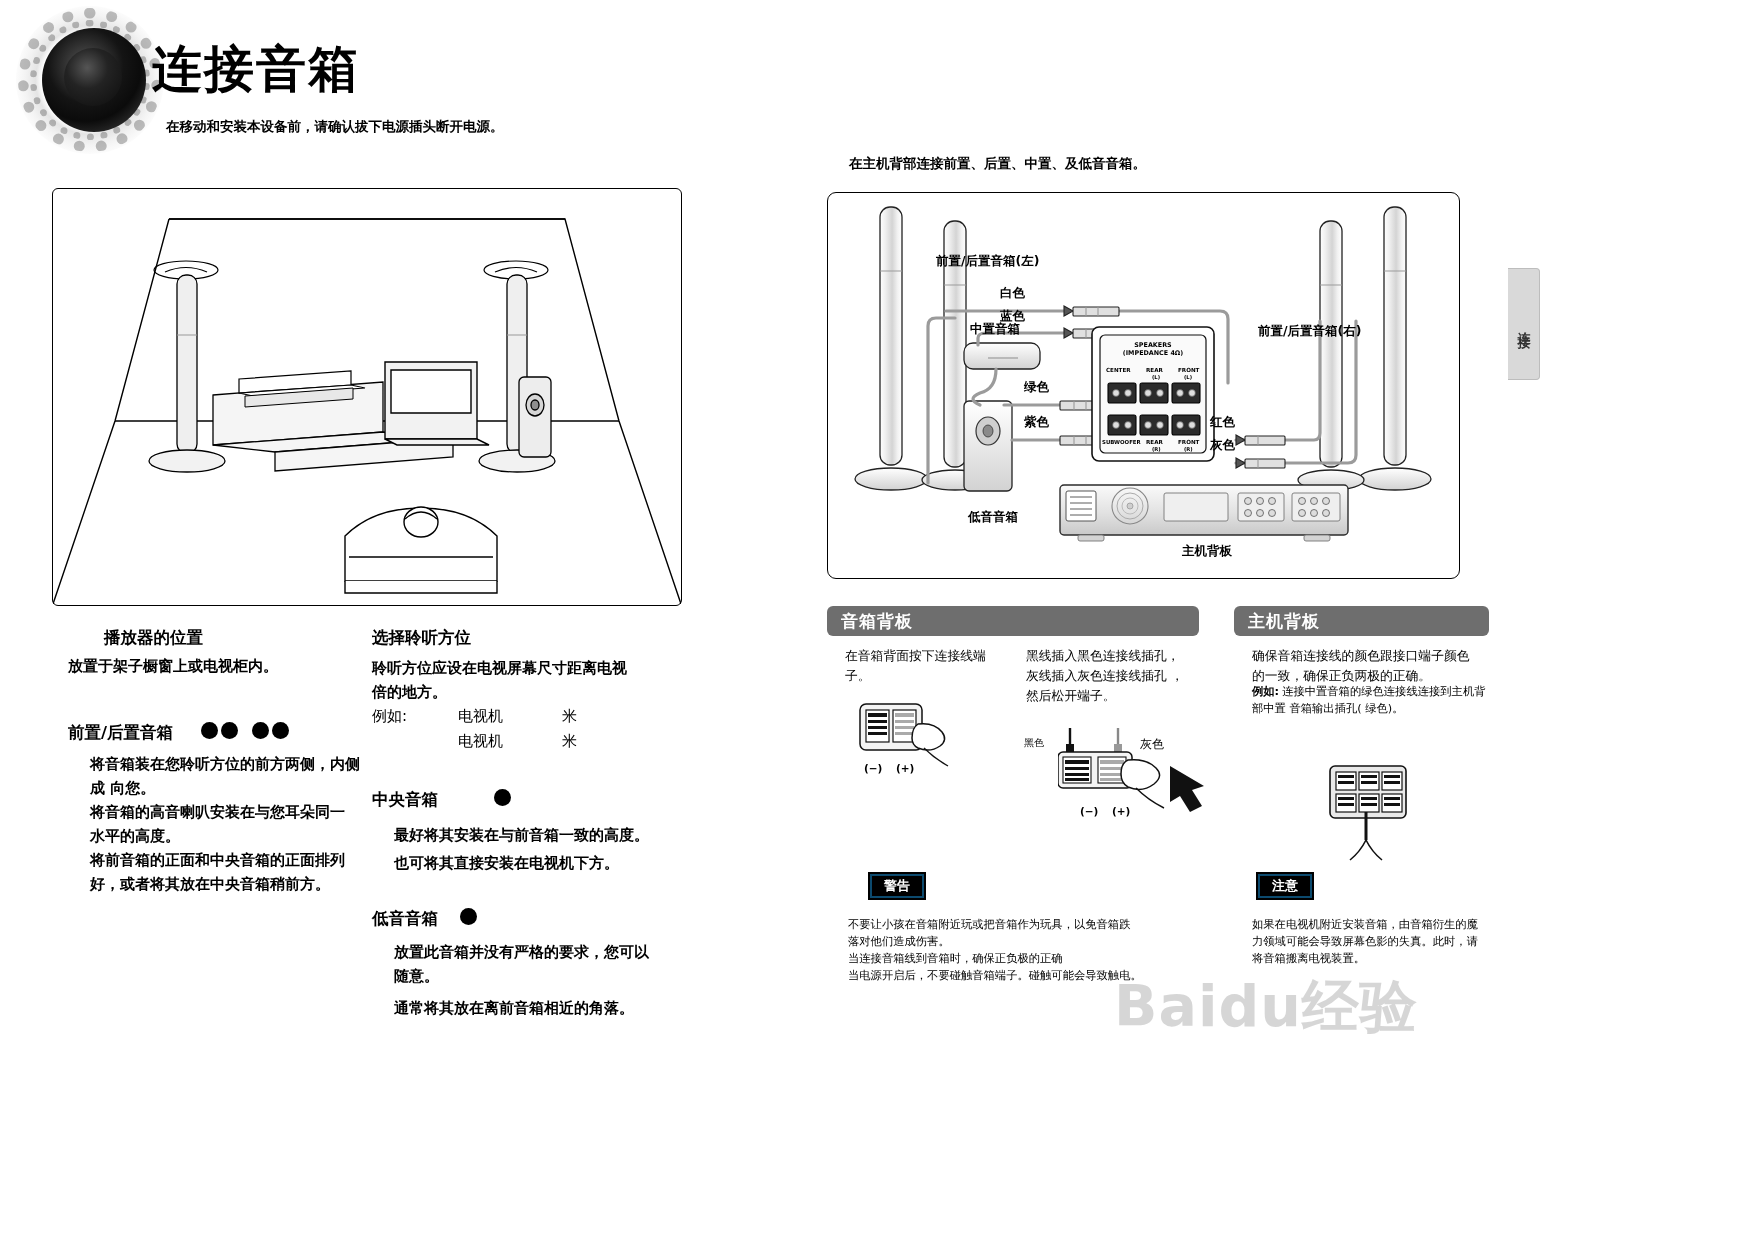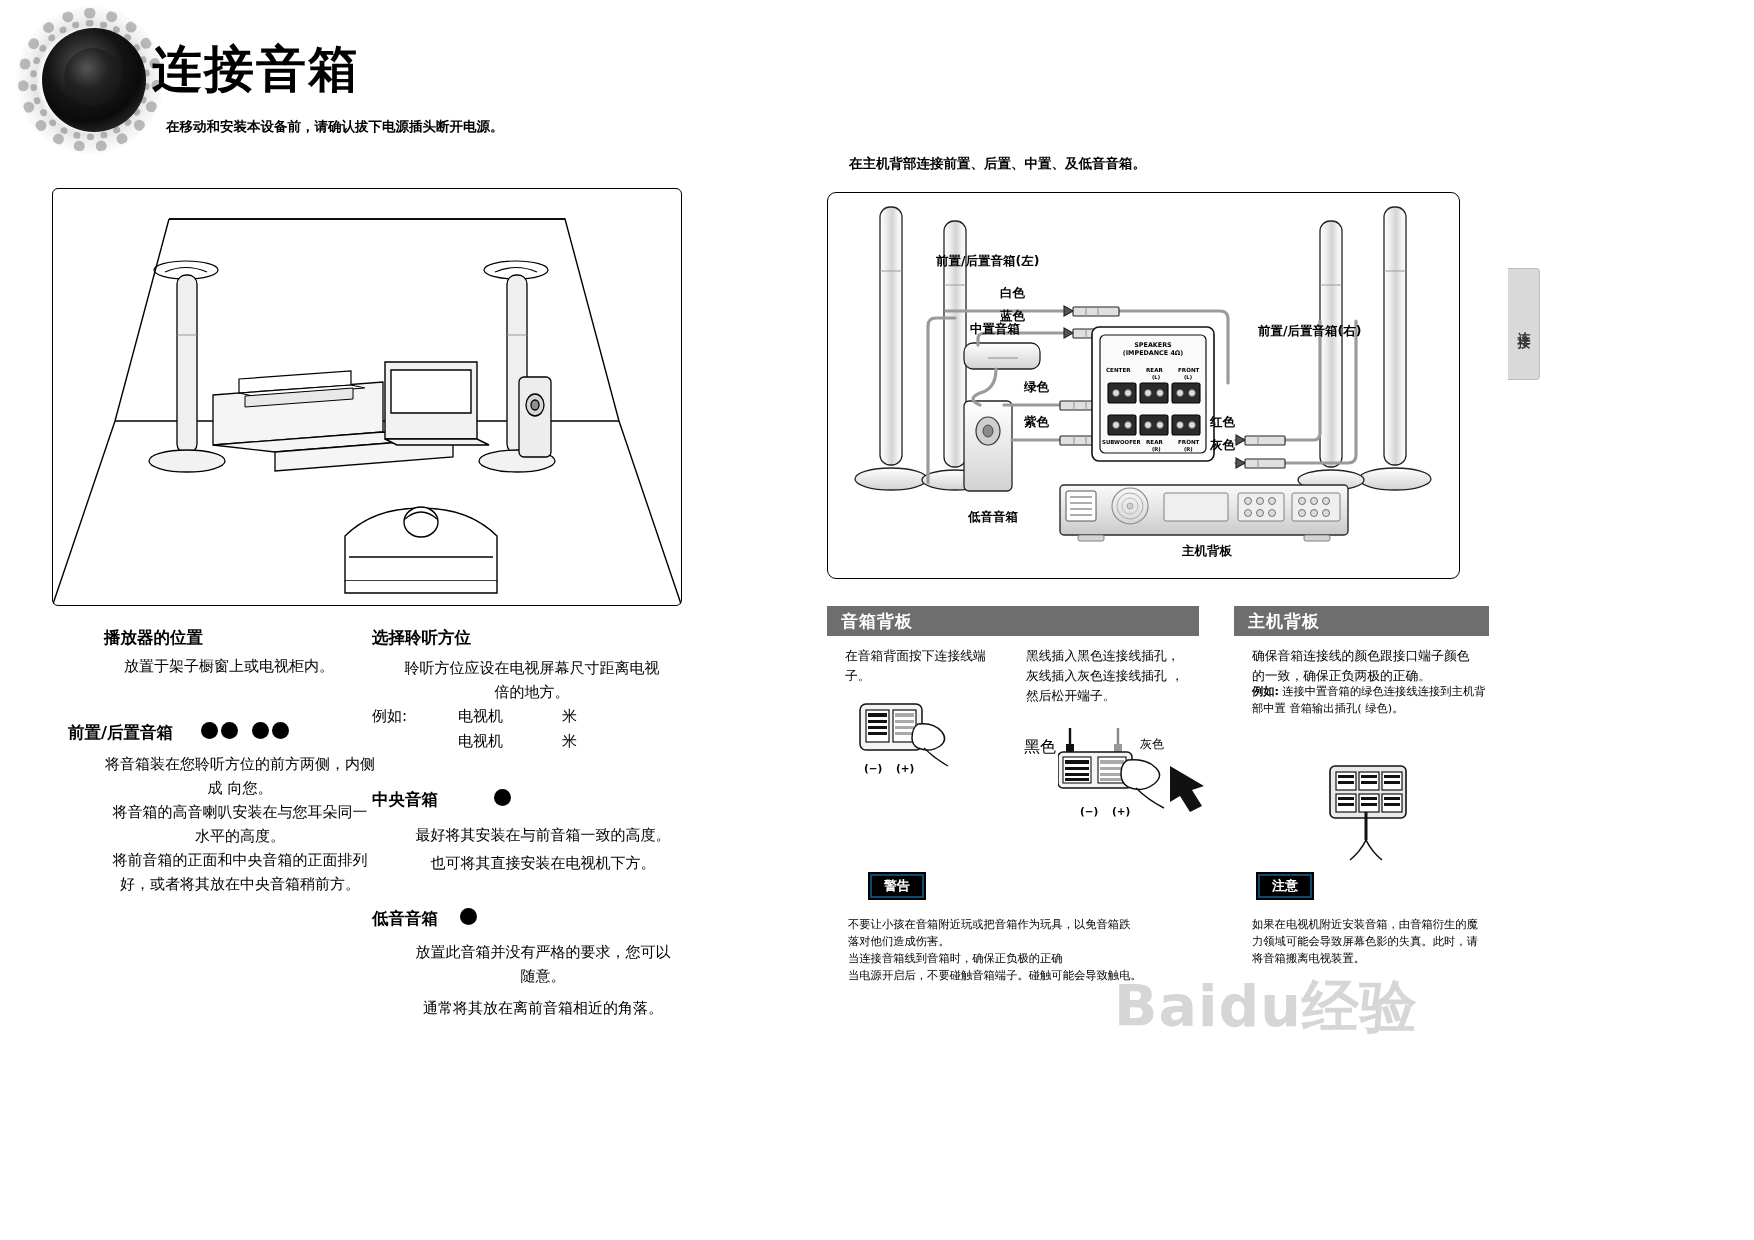--- a/index.html
+++ b/index.html
@@ -61,21 +61,21 @@
 
   
   .col-left  { position:absolute; left:68px; top:626px; width:322px; }
   .col-mid   { position:absolute; left:372px; top:626px; width:320px; }
 
   .sect-title {
     font-size:16.5px; font-weight:bold; margin:0 0 4px 0; line-height:1.45;
   }
   .sect-title.indent { padding-left:36px; }
   .sect-body {
-    font-size:15px; line-height:1.6; margin:0; padding-left:22px; font-weight:400;text-align:center;
+    font-size:15px; line-height:1.6; margin:0; padding-left:22px; font-weight:700;
   }
   .title-row { display:flex; align-items:flex-start; }
   .title-row .lbl { font-size:16.5px; font-weight:bold; }
   .dots { display:flex; align-items:center; margin-left:28px; }
   .dot { width:17px; height:17px; border-radius:50%; background:#000; display:inline-block; }
   .dot + .dot { margin-left:3px; }
   .dot.gap { margin-left:14px; }
   .blk { margin-top:26px; }
   .eg-table { font-size:15px; line-height:1.7; padding-left:22px; }
   .eg-row { display:flex; }
@@ -103,21 +103,21 @@
   }
 
   
   .dg { position:absolute; }
   .lbl-cn { font-size:12.5px; font-weight:bold; white-space:nowrap; }
 
   
   .grey-hdr {
     position:absolute; height:30px; background:#6e6e6e;
     display:flex; align-items:center; padding-left:14px;
-    color:#fff; font-size:17px; font-weight:bold; letter-spacing:1px;
+    color:#fff; font-size:17px; font-weight:bold; letter-spacing:1px;border-radius:6px;
   }
   .panel-txt { position:absolute; font-size:12.8px; line-height:1.55; font-weight:500; }
   .panel-txt-sm { position:absolute; font-size:11.3px; line-height:1.5; font-weight:500; }
   .badge-wrap { position:absolute; border:2px solid #000; padding:2px; background:#0c4a6e; }
   .badge-wrap span { display:block; background:#000; color:#fff; font-size:13px; font-weight:bold; padding:1px 12px; }
   .pm-lbl { position:absolute; font-size:10.5px; font-weight:bold; }
 
   
   .wm1 {
     position:absolute; left:1114px; top:925px;
@@ -523,21 +523,21 @@
       <rect x="43" y="26" width="19" height="3"></rect>
       <rect x="43" y="32" width="19" height="3"></rect>
     </g>
 
     <path d="M66 24 q16 -2 24 8 q6 8 -2 14 q-10 7 -22 2 q-6 -3 -6 -10 q0 -10 6 -14 Z" fill="#fff" stroke="#111" stroke-width="1.5"></path>
     <path d="M72 48 q10 10 24 18" fill="none" stroke="#111" stroke-width="1.4"></path>
   </svg>
   <div class="pm-lbl" style="left:864px; top:762px;">(−)</div>
   <div class="pm-lbl" style="left:896px; top:762px;">(+)</div>
 
-  <div class="panel-txt" style="left:1024px; top:735px; font-size:16px;">黑色</div>
+  <div class="panel-txt" style="left:1024px; top:735px; font-size:10px;">黑色</div>
   <div class="panel-txt" style="left:1140px; top:735px; font-size:12px;">灰色</div>
 
   <svg style="position:absolute; left:1058px; top:726px;" width="175" height="90" viewBox="0 0 175 90">
     <line x1="12" y1="2" x2="12" y2="20" stroke="#111" stroke-width="2.4"></line>
     <line x1="60" y1="2" x2="60" y2="20" stroke="#888" stroke-width="2.4"></line>
     <path d="M8 18 L16 18 L16 26 L8 26 Z" fill="#111"></path>
     <path d="M56 18 L64 18 L64 26 L56 26 Z" fill="#999"></path>
     <rect x="0" y="26" width="74" height="36" rx="5" fill="#f4f4f4" stroke="#111" stroke-width="1.5"></rect>
     <rect x="5" y="31" width="28" height="26" fill="#fff" stroke="#111" stroke-width="1.1"></rect>
     <rect x="40" y="31" width="28" height="26" fill="#fff" stroke="#111" stroke-width="1.1"></rect>

